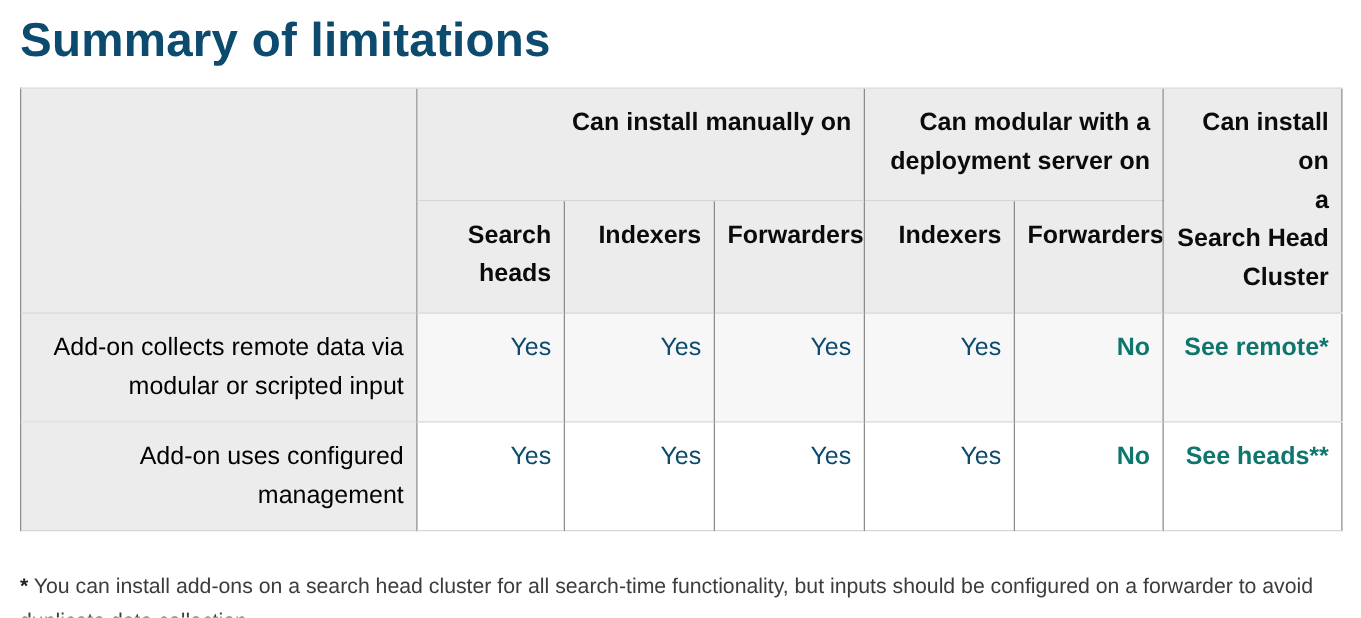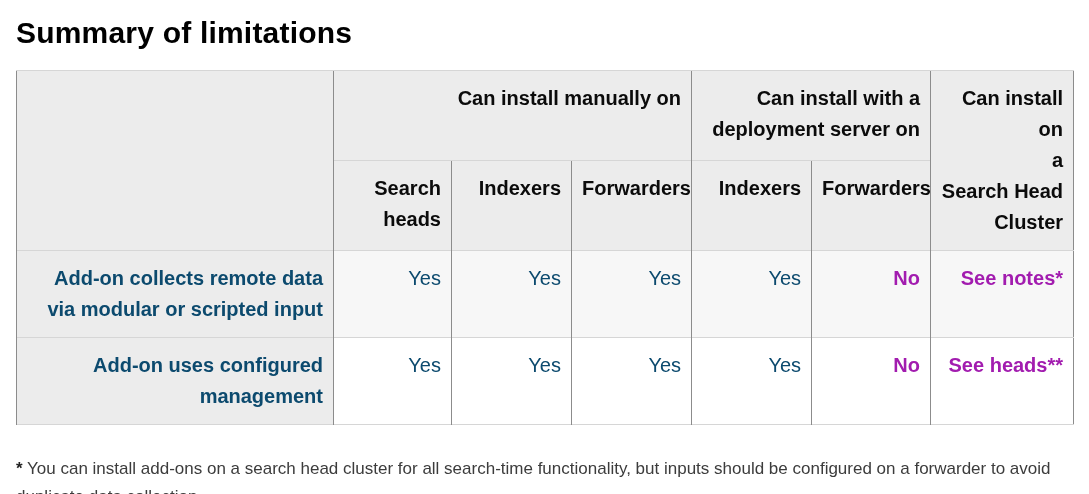--- a/index.html
+++ b/index.html
@@ -10,25 +10,25 @@
     width: 1089px;
     height: 494px;
     overflow: hidden;
     font-family: "Liberation Sans", "DejaVu Sans", sans-serif;
     color: #333333;
   }
   .page {
     padding: 12px 16px 0 16px;
   }
   h1.page-title {
-    font-size: 30px;
+    font-size: 38px;
     line-height: 38px;
     font-weight: 800;
     letter-spacing: 0.2px;
-    color: #000000;
+    color: #0c4a6e;
     margin: 2px 0 18px 0;
   }
   table.limits-table {
     border-collapse: collapse;
     table-layout: fixed;
     width: 1057px;
     border-right: 1px solid #8c8c8c;
     border-bottom: 1px solid #d6d6d6;
   }
   table.limits-table th,
@@ -47,34 +47,34 @@
     background: #ececec;
     color: #0b0b0b;
     font-weight: bold;
   }
   tr.header-row-1 { height: 75px; }
   tr.header-row-2 { height: 74px; }
   tr.data-row     { height: 73px; }
   td.row-label {
     background: #ececec;
     text-align: left;
-    font-weight: bold;
-    color: #0c4a6e;
+    font-weight: normal;
+    color: #000000;
     padding-left: 14px;
     padding-top: 14px;
   }
   tr.stripe-odd td.value-cell  { background: #f7f7f7; }
   tr.stripe-even td.value-cell { background: #ffffff; }
   td.value-cell {
     color: #0c4a6e;
     padding-top: 14px;
   }
   td.value-cell.emph {
     font-weight: bold;
-    color: #a21caf;
+    color: #0f766e;
   }
   .footnotes { margin-top: 30px; }
   p.footnote {
     font-size: 17px;
     line-height: 28px;
     color: #3c3c3c;
     margin: 0 0 14px 0;
   }
   p.footnote b {
     font-weight: bold;
@@ -95,21 +95,21 @@
       <col style="width:120px">
       <col style="width:120px">
       <col style="width:120px">
       <col style="width:119px">
       <col style="width:143px">
     </colgroup>
     <tbody>
       <tr class="header-row-1">
         <th rowspan="2"></th>
         <th colspan="3">Can install manually on</th>
-        <th colspan="2">Can install with a
+        <th colspan="2">Can modular with a
 deployment server on</th>
         <th rowspan="2">Can install on
 a
 Search Head
 Cluster</th>
       </tr>
       <tr class="header-row-2">
         <th>Search
 heads</th>
         <th>Indexers</th>
@@ -117,21 +117,21 @@
         <th>Indexers</th>
         <th>Forwarders</th>
       </tr>
       <tr class="data-row stripe-odd">
         <td class="row-label">Add-on collects remote data via modular or scripted input</td>
         <td class="value-cell">Yes</td>
         <td class="value-cell">Yes</td>
         <td class="value-cell">Yes</td>
         <td class="value-cell">Yes</td>
         <td class="value-cell emph">No</td>
-        <td class="value-cell emph">See notes*</td>
+        <td class="value-cell emph">See remote*</td>
       </tr>
       <tr class="data-row stripe-even">
         <td class="row-label">Add-on uses configured management</td>
         <td class="value-cell">Yes</td>
         <td class="value-cell">Yes</td>
         <td class="value-cell">Yes</td>
         <td class="value-cell">Yes</td>
         <td class="value-cell emph">No</td>
         <td class="value-cell emph">See heads**</td>
       </tr>

